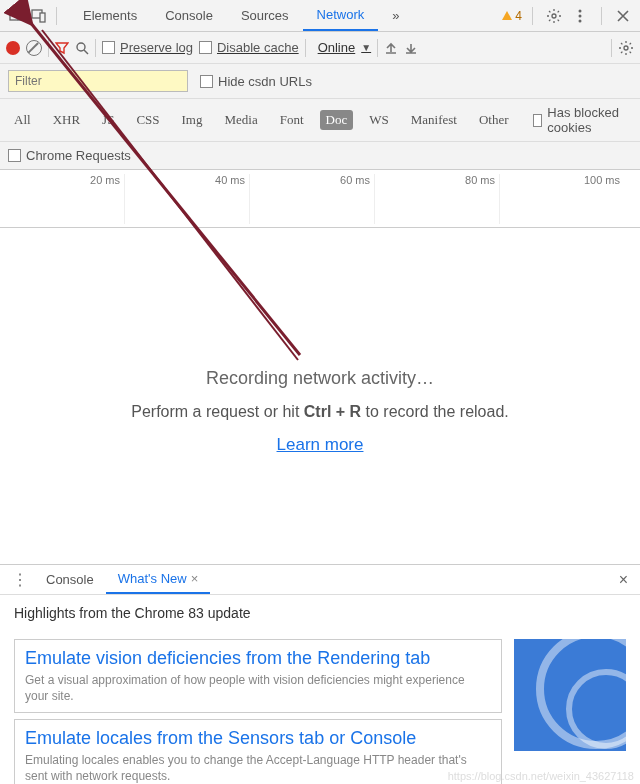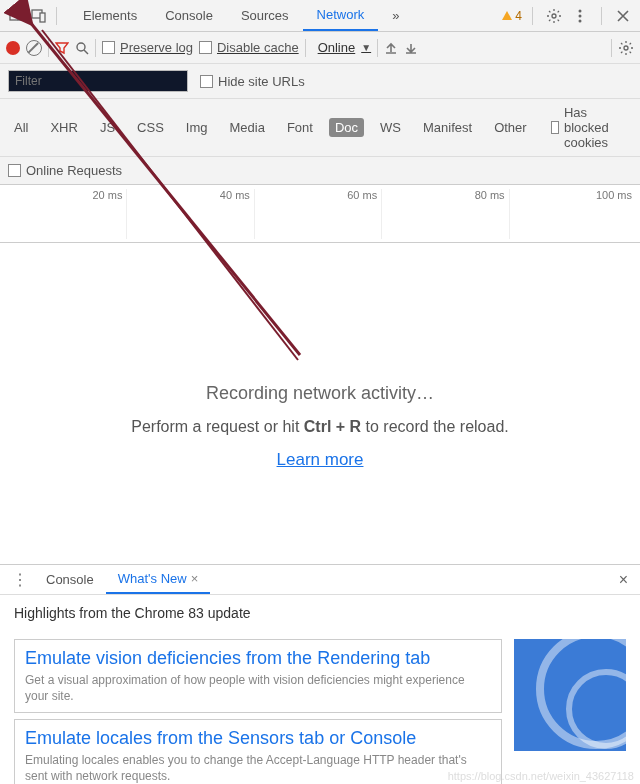--- a/index.html
+++ b/index.html
@@ -24,33 +24,33 @@
 .filter-ic { color: #d93025; }
 .tb-sep { width: 1px; height: 18px; background: #ccc; }
 .checkbox { display: flex; align-items: center; gap: 5px; color: #555; cursor: pointer; }
 .checkbox .box { width: 13px; height: 13px; border: 1px solid #888; background: #fff; }
 .throttle { display: flex; align-items: center; gap: 6px; color: #333; margin-left: 6px; }
 .throttle .caret { color: #555; font-size: 10px; }
 .up-ic, .down-ic { color: #777; }
 
 
 .filterbar { background: #f3f3f3; border-bottom: 1px solid #ddd; padding: 6px 8px; display: flex; align-items: center; gap: 12px; }
-.filter-input { width: 180px; height: 22px; background: #0f172a; border: 1px solid #bbb; padding: 0 6px; font-size: 12px; color: #888; }
+.filter-input { width: 180px; height: 22px; background: #fef9c3; border: 1px solid #bbb; padding: 0 6px; font-size: 12px; color: #888; }
 
 
 .typebar { background: #f3f3f3; border-bottom: 1px solid #ddd; padding: 6px 8px; display: flex; align-items: center; gap: 10px; color: #555; font-size: 13px; }
-.type-chip { padding: 2px 6px; border-radius: 3px; cursor: pointer; }
+.type-chip { padding: 2px 6px; border-radius: 3px; cursor: pointer; font-family: Liberation Serif, serif; }
 .type-chip.selected { background: #888; color: #fff; }
 
 
 .blockedbar { background: #f3f3f3; border-bottom: 1px solid #ccc; padding: 6px 8px; display: flex; align-items: center; gap: 6px; color: #555; }
 
 
 .timeline { height: 58px; border-bottom: 1px solid #ccc; position: relative; background: #fff; }
-.timeline .ticks { position: absolute; top: 4px; left: 0; right: 4px; display: flex; }
+.timeline .ticks { position: absolute; top: 4px; left: 0; right: 16px; display: flex; }
 .timeline .tick { flex: 1; text-align: right; font-size: 11px; color: #777; padding-right: 4px; border-right: 1px solid #eee; height: 50px; }
 .timeline .tick:last-child { border-right: none; }
 
 
 .empty { text-align: center; padding: 140px 20px 40px; color: #555; }
 .empty .line1 { font-size: 18px; color: #666; margin-bottom: 14px; }
 .empty .line2 { font-size: 16px; color: #555; margin-bottom: 14px; }
 .empty .line2 b { font-weight: 600; }
 .empty .learn { color: #1a73e8; text-decoration: underline; font-size: 17px; cursor: pointer; }
 
@@ -180,21 +180,21 @@
         <circle cx="8" cy="8" r="2" fill="none" stroke="#666" stroke-width="1.3"></circle>
         <path d="M8 1v2M8 13v2M1 8h2M13 8h2M3 3l1.4 1.4M11.6 11.6L13 13M3 13l1.4-1.4M11.6 4.4L13 3" stroke="#666" stroke-width="1.3"></path>
       </svg>
   </div>
 </div>
 
 <div class="filterbar">
   <input class="filter-input" placeholder="Filter" style="">
   <label class="checkbox">
     <span class="box"></span>
-      <span>Hide site URLs</span>
+      <span>Hide csdn URLs</span>
   </label>
 </div>
 
 <div class="typebar">
   <span class="type-chip">All</span>
   <span class="type-chip">XHR</span>
   <span class="type-chip">JS</span>
   <span class="type-chip">CSS</span>
   <span class="type-chip">Img</span>
   <span class="type-chip">Media</span>
@@ -205,21 +205,21 @@
   <span class="type-chip">Other</span>
   <label class="checkbox" style="margin-left:8px">
     <span class="box"></span>
       <span>Has blocked cookies</span>
   </label>
 </div>
 
 <div class="blockedbar">
   <label class="checkbox">
     <span class="box"></span>
-      <span>Online Requests</span>
+      <span>Chrome Requests</span>
   </label>
 </div>
 
 <div class="timeline">
   <div class="ticks">
     <div class="tick">20 ms</div>
     <div class="tick">40 ms</div>
     <div class="tick">60 ms</div>
     <div class="tick">80 ms</div>
     <div class="tick">100 ms</div>

